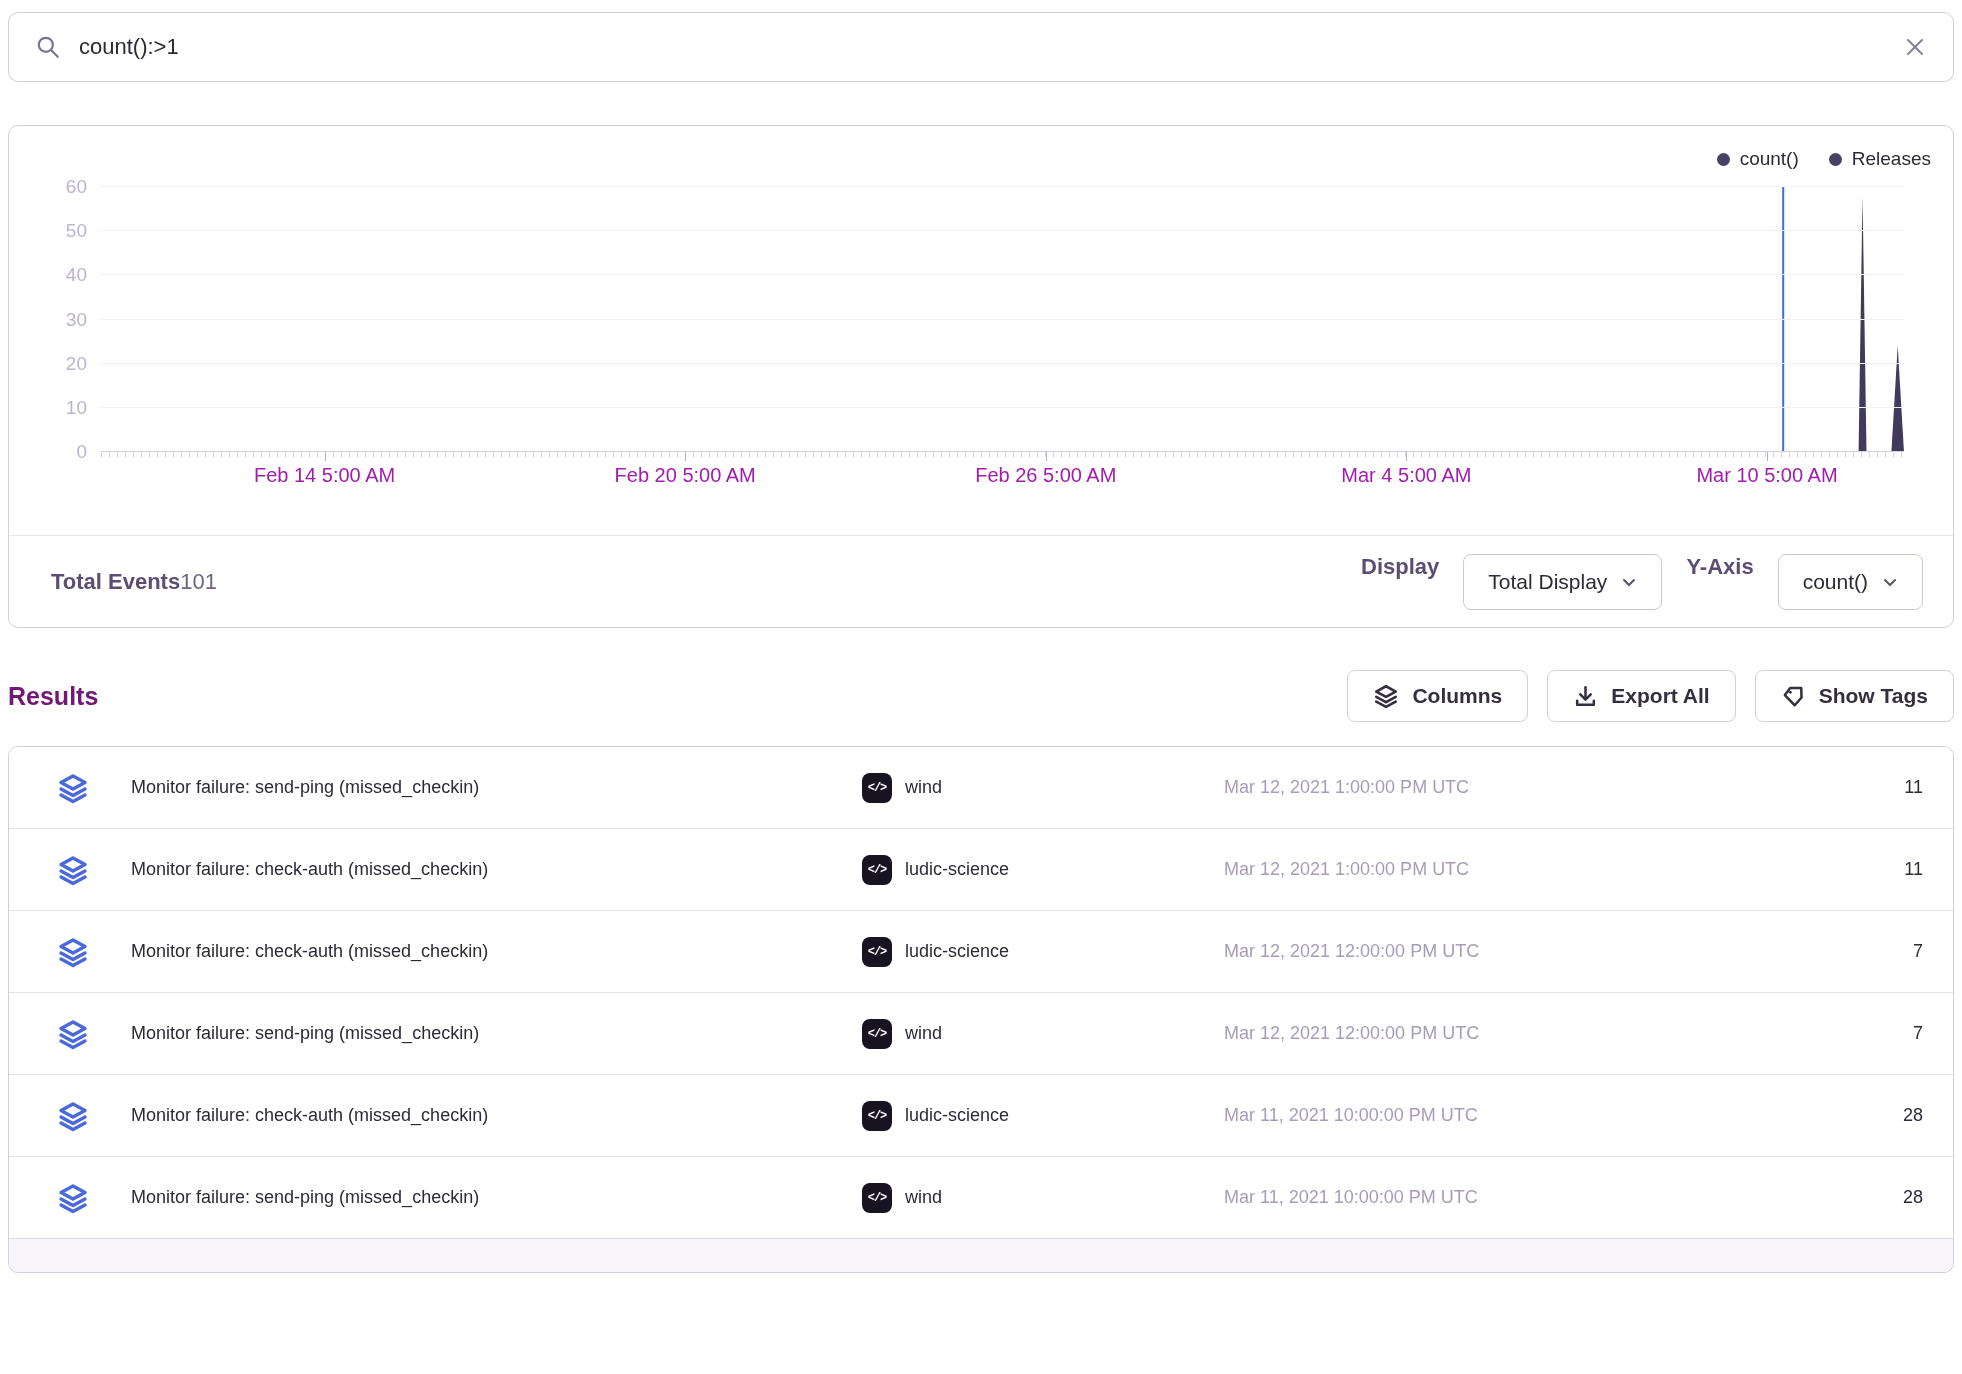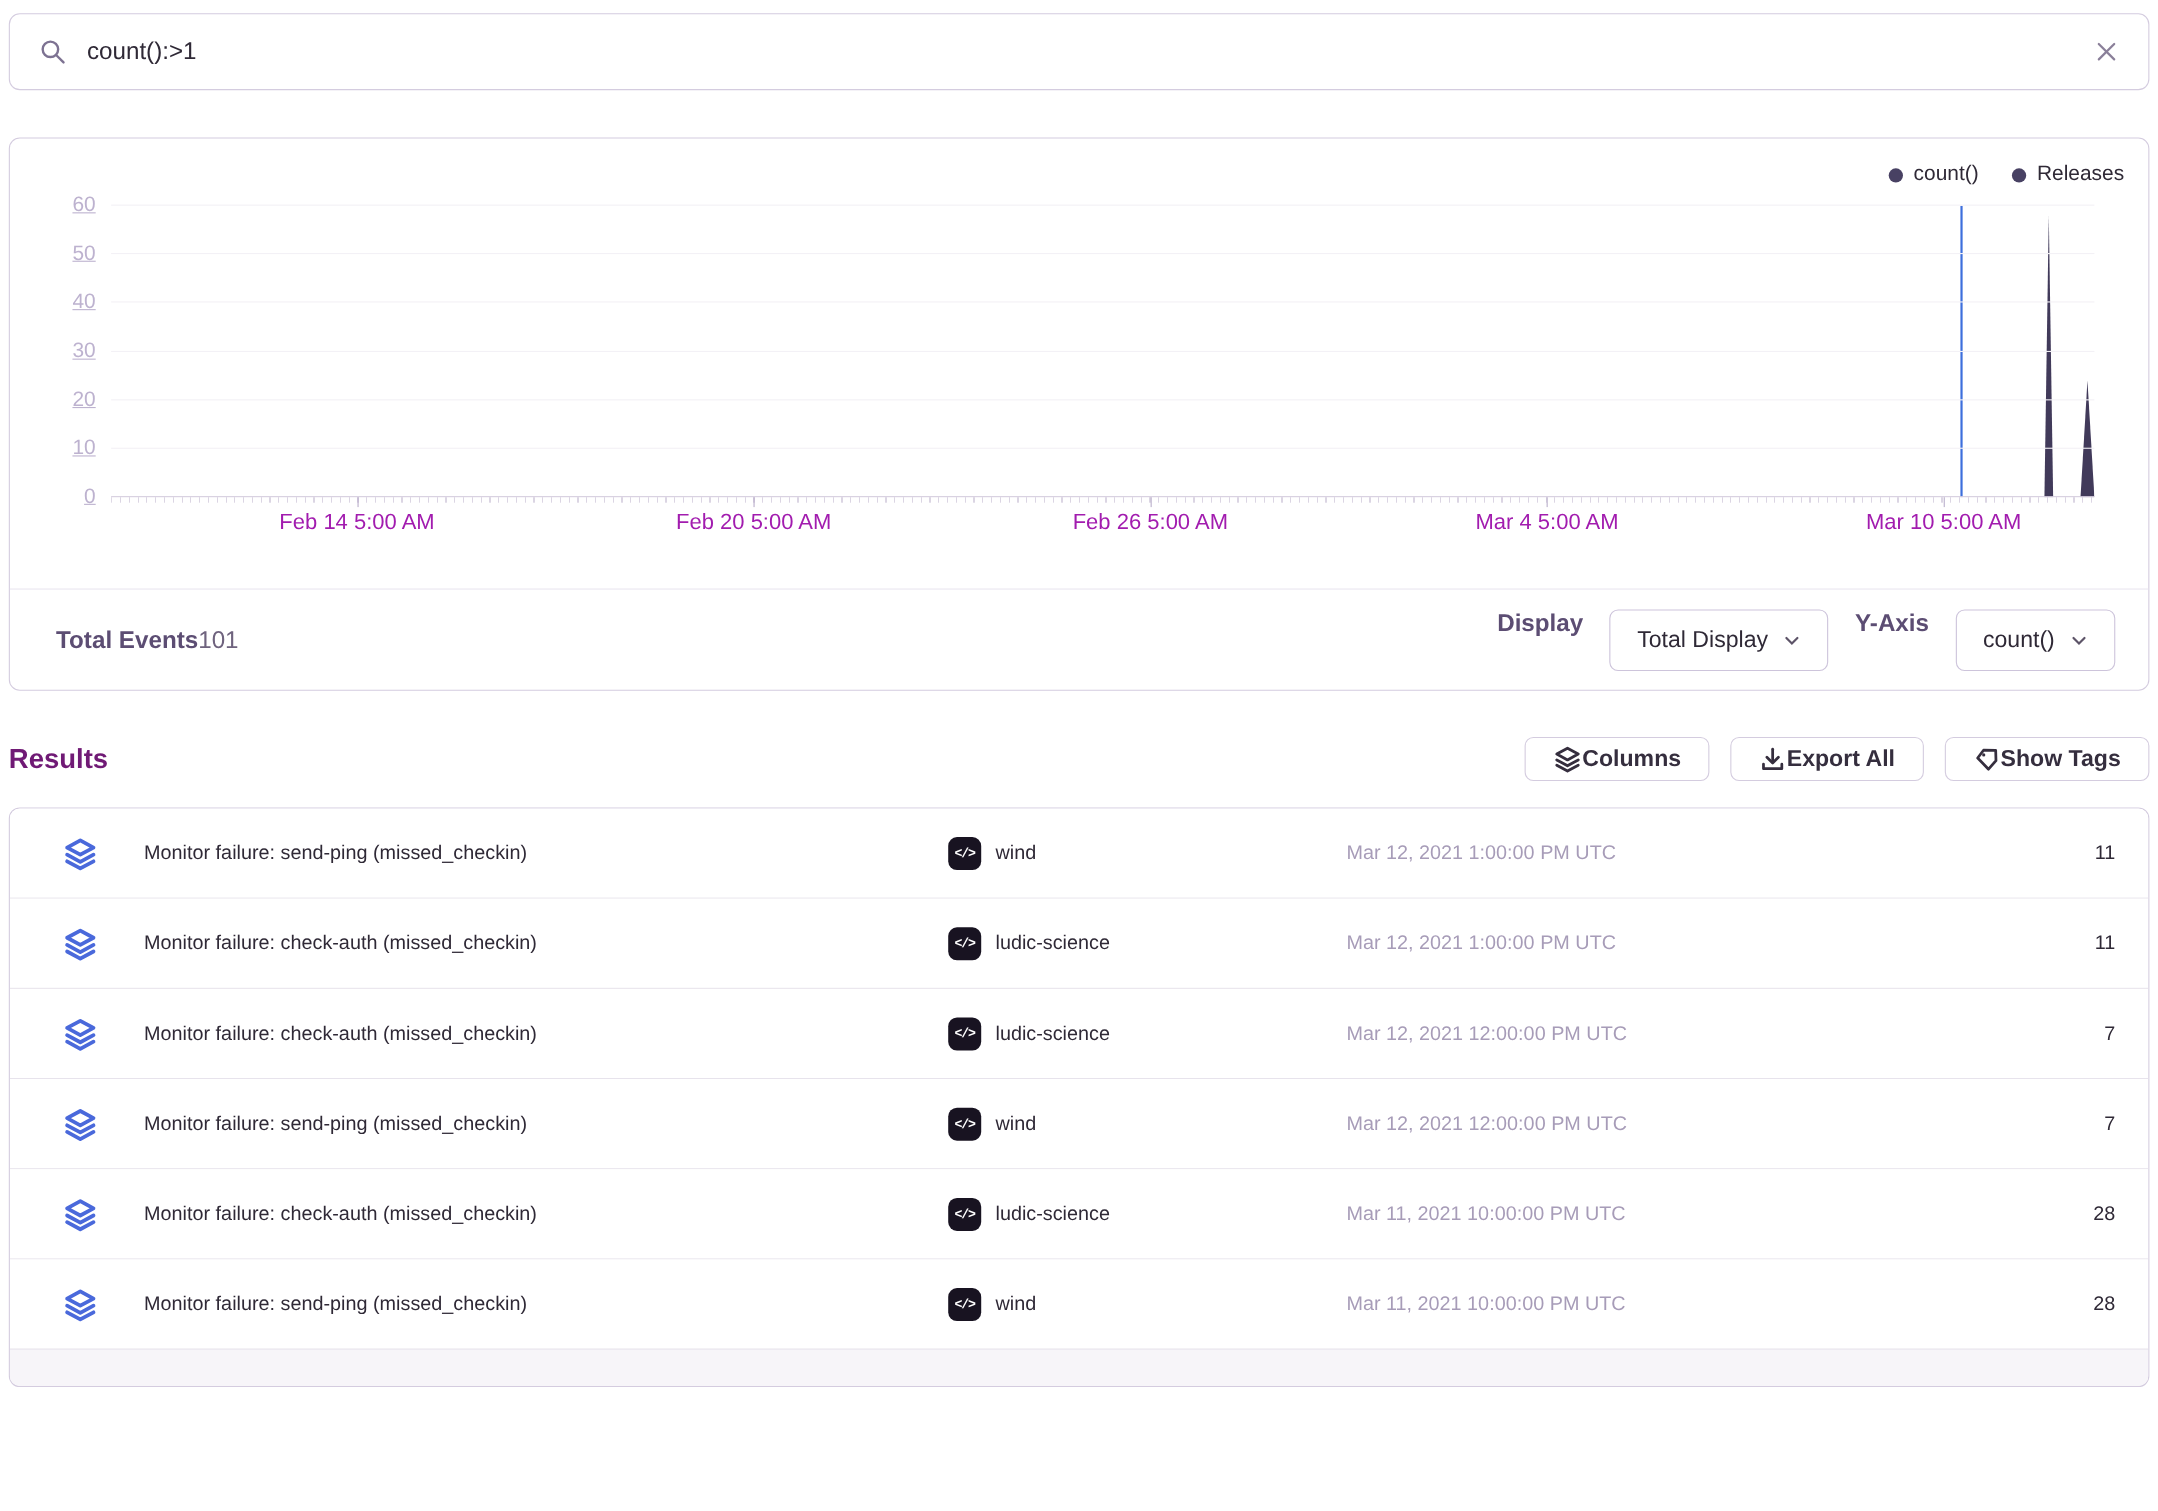--- a/index.html
+++ b/index.html
@@ -23,43 +23,43 @@
 
   .chart-plot { position: absolute; left: 92px; right: 49px; top: 61px; height: 265px; }
   .gridline { position: absolute; left: 0; right: 0; height: 1px; background: #f3f1f6; }
   .gridline.baseline { background: #d5cede; }
   .x-minorticks { position: absolute; left: 0; right: 0; top: 100%; height: 5px;
     background: repeating-linear-gradient(90deg, #cfc7da 0 1px, transparent 1px 8px); opacity: .75; }
   .x-majortick { position: absolute; top: 100%; width: 1px; height: 9px; background: #b9aecb; }
   .chart-svg { position: absolute; left: 0; top: 0; width: 100%; height: 100%; }
 
   .y-axis { position: absolute; left: 0; top: 61px; width: 78px; height: 265px; }
-  .y-label { position: absolute; right: 0; transform: translateY(50%); font-size: 19px; color: #bdb2cf; text-decoration: underline; }
+  .y-label { position: absolute; right: 0; transform: translateY(50%); font-size: 19px; color: #bdb2cf; }
 
   .x-labels { position: absolute; left: 92px; right: 49px; top: 338px; height: 30px; }
   .x-label { position: absolute; transform: translateX(-50%); font-size: 20px; color: #a21caf; white-space: nowrap; }
 
   .chart-footer { position: absolute; left: 0; right: 0; bottom: 0; height: 92px;
     border-top: 1px solid #eae6f0; display: flex; align-items: center; justify-content: space-between;
     padding: 0 30px 0 42px; }
   .total-events { display: flex; align-items: center; }
   .total-events .lbl { font-size: 22px; font-weight: bold; color: #5c4d73; }
   .total-events .val { font-size: 22px; color: #6f637e; }
   .footer-right { display: flex; align-items: flex-start; gap: 24px; }
   .footer-label { font-size: 22px; font-weight: bold; color: #5c4d73; }
   .dropdown { height: 56px; border: 1.5px solid #cdc4db; border-radius: 8px; background: #fff;
     display: flex; align-items: center; gap: 14px; padding: 0 24px; font-size: 21px; color: #2f2936;
     cursor: pointer; }
 
   
   .results-row { margin: 42px 8px 0; display: flex; justify-content: space-between; align-items: center; }
   .results-title { font-size: 25px; font-weight: bold; color: #701a75; }
   .btn-group { display: flex; }
-  .btn { height: 40px; border: 1.5px solid #d4ccdf; border-radius: 8px; background: #fff;
-    display: flex; align-items: center; gap: 0; padding: 0 25px; font-size: 21px; font-weight: bold;
+  .btn { height: 52px; border: 1.5px solid #d4ccdf; border-radius: 8px; background: #fff;
+    display: flex; align-items: center; gap: 13px; padding: 0 25px; font-size: 21px; font-weight: bold;
     color: #352e3e; margin-left: 19px; cursor: pointer; }
 
   
   .table { margin: 24px 8px 0; border: 1.5px solid #d4ccdf; border-radius: 10px;
     overflow: hidden; background: #fff; }
   .grid-cols { display: grid; grid-template-columns: 110px 733px 360px 1fr 210px; align-items: center; }
   .thead { height: 90px; background: #fbfafc; color: #6a5b7d; font-size: 15px; font-weight: bold;
     letter-spacing: .6px; border-bottom: 1px solid #e5e1ea; }
   .th-icon { padding-left: 48px; }
   .th-sort { display: flex; align-items: center; gap: 8px; }

